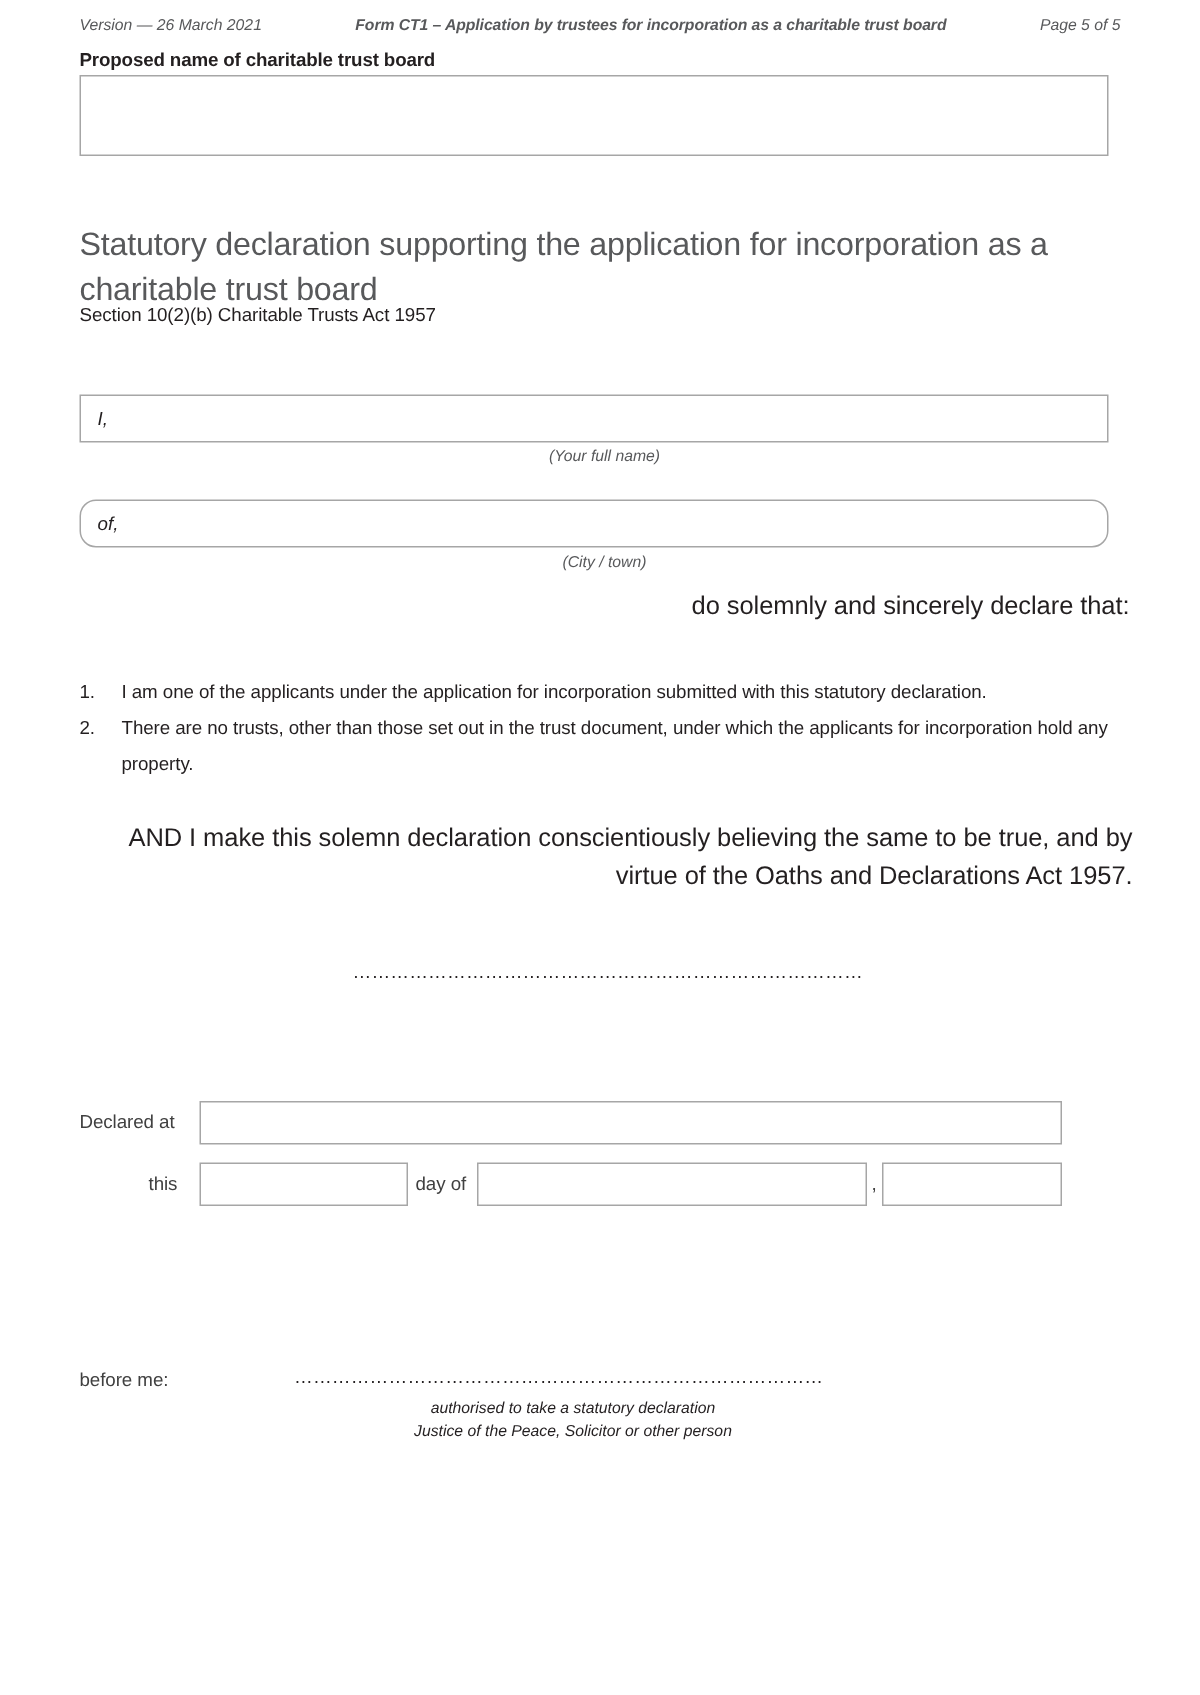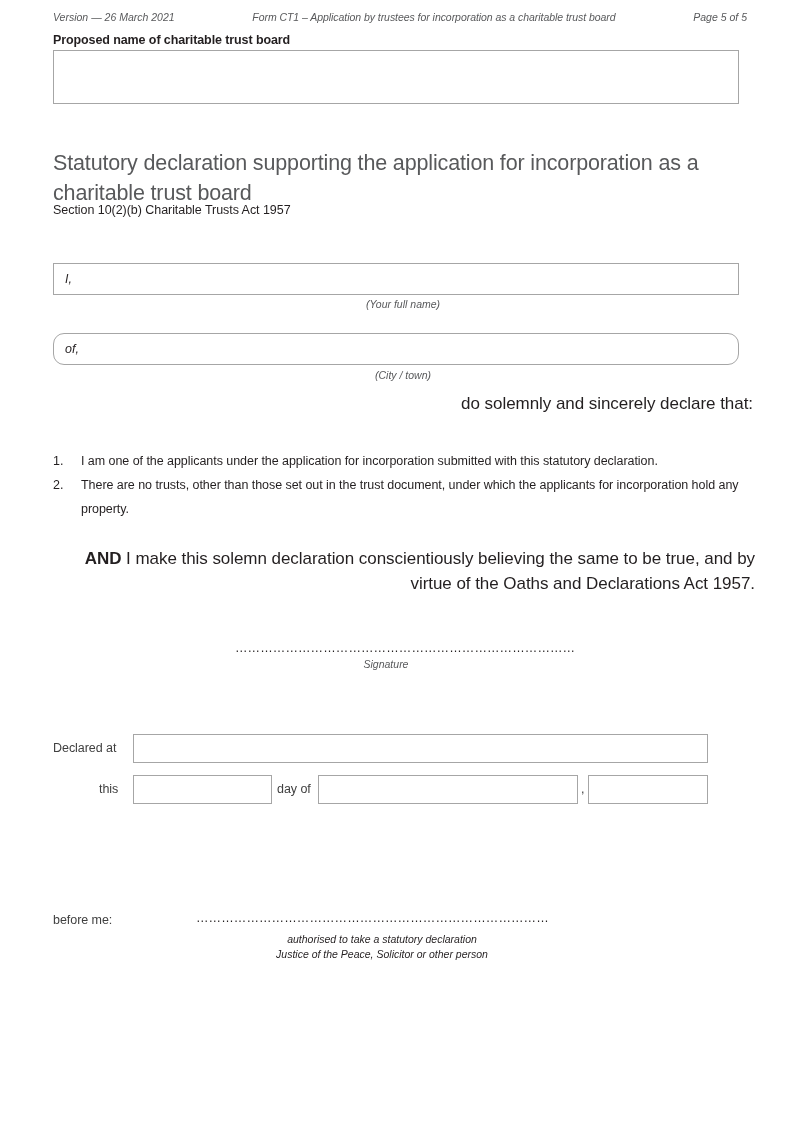--- a/index.html
+++ b/index.html
@@ -37,20 +37,21 @@
     color: #58595b;
     white-space: nowrap;
   }
   .doc-header .hdr-version { flex: 0 0 auto; }
   .doc-header .hdr-title {
     flex: 1 1 auto;
     text-align: center;
     margin-left: 12px;
     margin-right: 12px;
     letter-spacing: -0.05px;
+    font-weight: bold;
   }
   .doc-header .hdr-page { flex: 0 0 auto; }
 
   
   .proposed-label {
     position: absolute;
     left: 53px;
     top: 33px;
     font-size: 12.5px;
     font-weight: bold;
@@ -154,21 +155,21 @@
     width: 18px;
     text-align: left;
   }
 
   #para-and {
     left: 53px;
     top: 547px;
     width: 702px;
     line-height: 24.5px;
   }
-  #para-and .lead { font-weight: bold; }
+  #para-and .lead { font-weight: normal; }
 
   
   .dots-line {
     position: absolute;
     font-size: 12.5px;
     color: #231f20;
     white-space: nowrap;
     overflow: hidden;
     letter-spacing: 0.1px;
   }
@@ -254,21 +255,20 @@
       <span class="num">2.</span>
       <span>There are no trusts, other than those set out in the trust document, under which the applicants for incorporation hold any property.</span>
     </li>
   </ul>
 
   <div class="para" id="para-and">
     <span class="lead">AND</span><span> I make this solemn declaration conscientiously believing the same to be true, and by virtue of the Oaths and Declarations Act 1957.</span>
   </div>
 
   <div class="dots-line" id="sig-dots">…………………………………………………………………………………</div>
-  <div id="sig-caption">Signature</div>
 
   <div class="inline-label" id="lbl-declared-at">Declared at</div>
   <div class="field-box" id="box-declared-at"></div>
 
   <div class="inline-label" id="lbl-this">this</div>
   <div class="field-box" id="box-day"></div>
   <div class="inline-label" id="lbl-day-of">day of</div>
   <div class="field-box" id="box-month"></div>
   <div class="inline-label" id="lbl-comma">,</div>
   <div class="field-box" id="box-year"></div>

